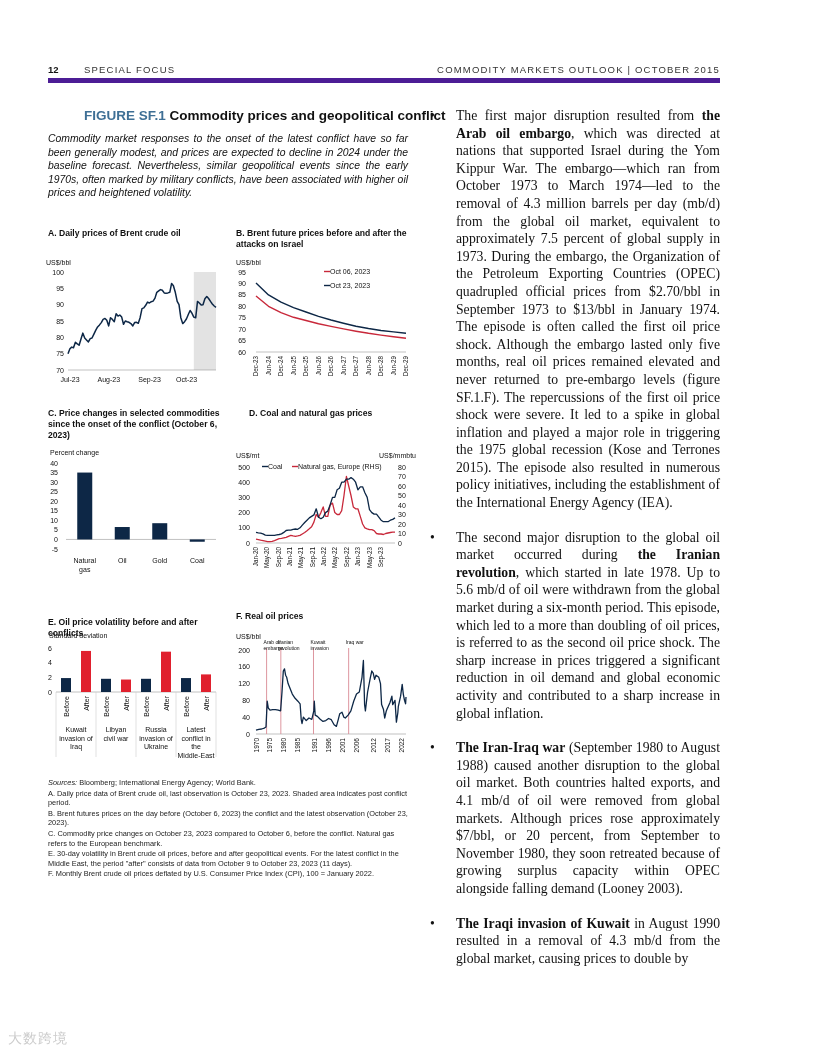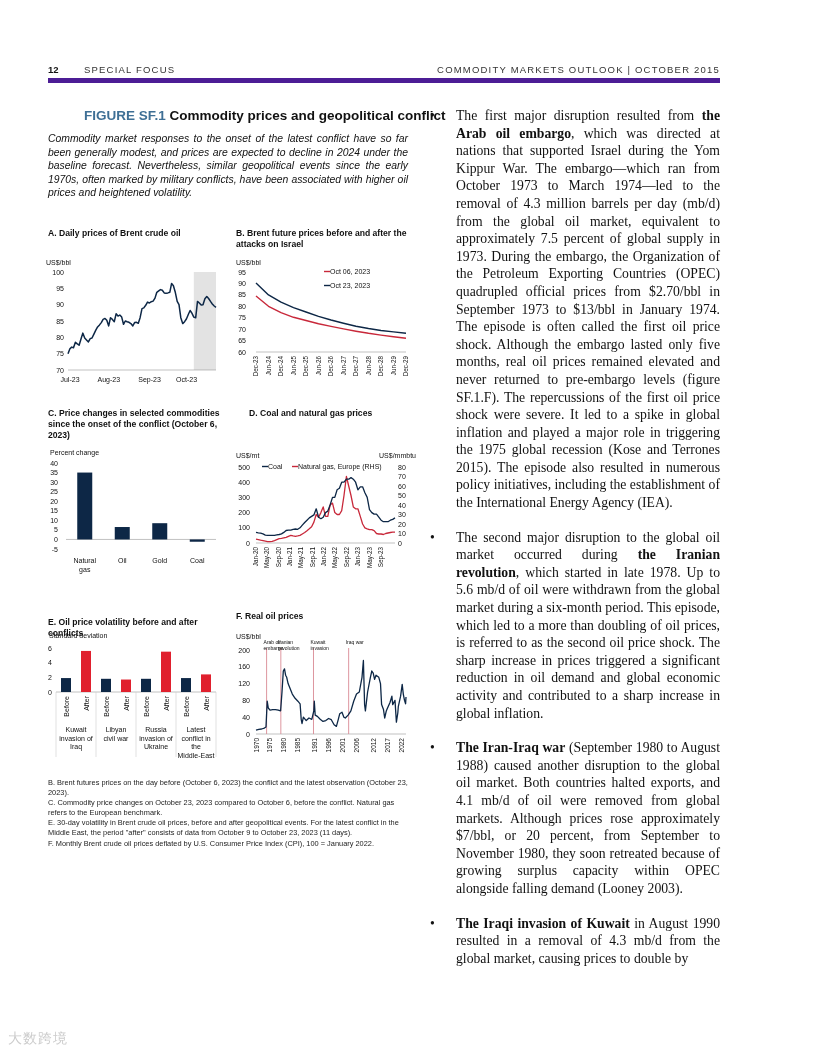--- a/index.html
+++ b/index.html
@@ -227,20 +227,22 @@
     <text x="47.83720930232583" y="22" font-size="5" fill="#111">revolution</text>
     <line x1="83.488372093023" y1="20" x2="83.488372093023" y2="106" stroke="#d98a94" stroke-width="0.9"></line>
     <text x="80.488372093023" y="16" font-size="5" fill="#111">Kuwait</text>
     <text x="80.488372093023" y="22" font-size="5" fill="#111">invasion</text>
     <line x1="118.6511627906978" y1="20" x2="118.6511627906978" y2="106" stroke="#d98a94" stroke-width="0.9"></line>
     <text x="115.6511627906978" y="16" font-size="5" fill="#111">Iraq war</text>
     <polyline points="26.0,102.2 28.8,101.4 31.6,101.0 34.4,100.1 36.0,98.9 37.2,73.2 38.3,80.0 40.0,82.1 42.7,81.6 45.5,81.6 48.3,82.1 50.6,82.9 52.0,64.0 53.3,43.0 54.5,40.9 55.6,47.2 56.7,49.3 58.1,55.6 59.5,59.0 62.3,66.1 65.1,70.3 67.9,73.2 70.1,75.8 71.2,91.3 72.0,95.5 73.4,89.2 76.2,92.6 79.0,90.0 81.8,91.3 83.8,82.9 84.3,73.2 85.2,87.1 87.4,88.4 90.2,91.3 93.0,93.4 95.8,92.6 98.6,90.5 101.3,91.7 104.1,96.8 106.4,98.4 108.3,91.3 109.7,85.8 112.0,84.2 113.9,89.2 115.3,90.0 118.1,87.1 120.9,82.9 123.7,73.2 126.5,66.1 129.3,64.0 132.0,49.3 133.4,32.5 134.6,76.6 135.4,82.9 137.6,64.0 140.4,49.3 141.8,43.0 143.2,45.1 144.6,51.4 146.0,47.2 148.8,49.3 150.5,55.6 151.6,76.6 153.5,81.6 154.7,90.0 156.3,82.9 157.2,80.8 160.0,74.5 161.9,68.2 162.7,76.6 165.0,72.4 166.4,94.2 167.8,85.0 168.3,78.7 170.6,68.2 172.2,56.4 173.3,66.1 174.5,72.4 175.6,75.8 176.0,69.0" fill="none" stroke="#0d2746" stroke-width="1.3" stroke-linejoin="round"></polyline>
   </svg>
 
 <div class="notes">
+  <p><span class="src-label">Sources:</span> <span>Bloomberg; International Energy Agency; World Bank.</span></p>
+  <p>A. Daily price data of Brent crude oil, last observation is October 23, 2023. Shaded area indicates post conflict period.</p>
   <p>B. Brent futures prices on the day before (October 6, 2023) the conflict and the latest observation (October 23, 2023).</p>
   <p>C. Commodity price changes on October 23, 2023 compared to October 6, before the conflict. Natural gas refers to the European benchmark.</p>
   <p>E. 30-day volatility in Brent crude oil prices, before and after geopolitical events. For the latest conflict in the Middle East, the period "after" consists of data from October 9 to October 23, 2023 (11 days).</p>
   <p>F. Monthly Brent crude oil prices deflated by U.S. Consumer Price Index (CPI), 100 = January 2022.</p>
 </div>
 
 <div class="body-col">
   <div class="bullet">
     <span class="dot">•</span>
     <span>The first major disruption resulted from </span><b>the Arab oil embargo</b><span>, which was directed at nations that supported Israel during the Yom Kippur War. The embargo—which ran from October 1973 to March 1974—led to the removal of 4.3 million barrels per day (mb/d) from the global oil market, equivalent to approximately 7.5 percent of global supply in 1973. During the embargo, the Organization of the Petroleum Exporting Countries (OPEC) quadrupled official prices from $2.70/bbl in September 1973 to $13/bbl in January 1974. The episode is often called the first oil price shock. Although the embargo lasted only five months, real oil prices remained elevated and never returned to pre-embargo levels (figure SF.1.F). The repercussions of the first oil price shock were severe. It led to a spike in global inflation and played a major role in triggering the 1975 global recession (Kose and Terrones 2015). The episode also resulted in numerous policy initiatives, including the establishment of the International Energy Agency (IEA).</span>

